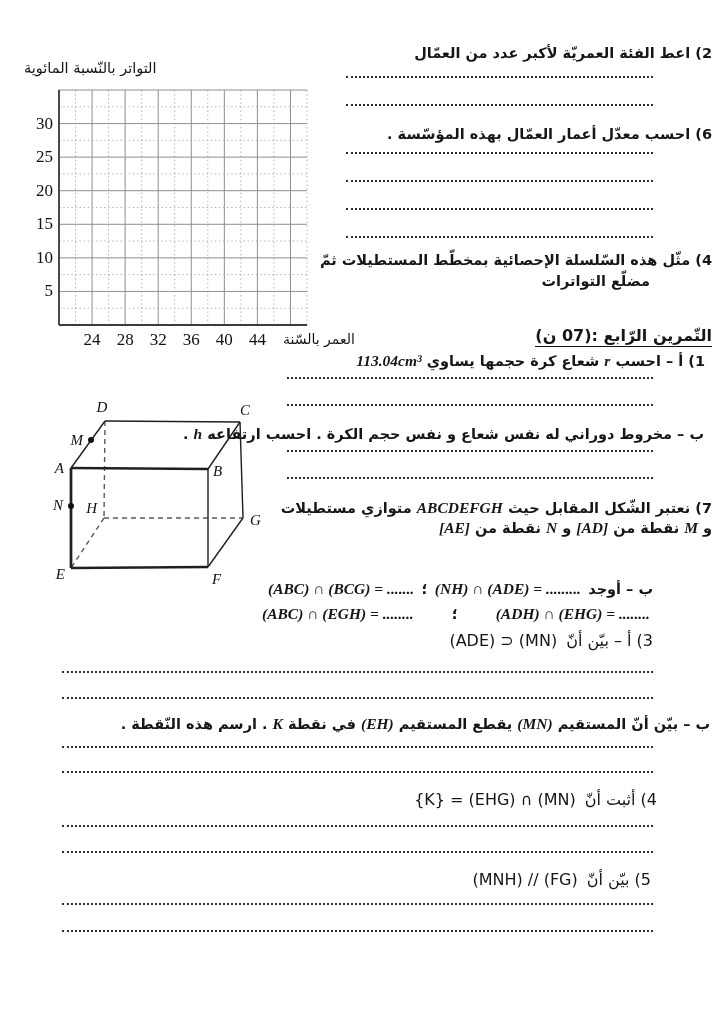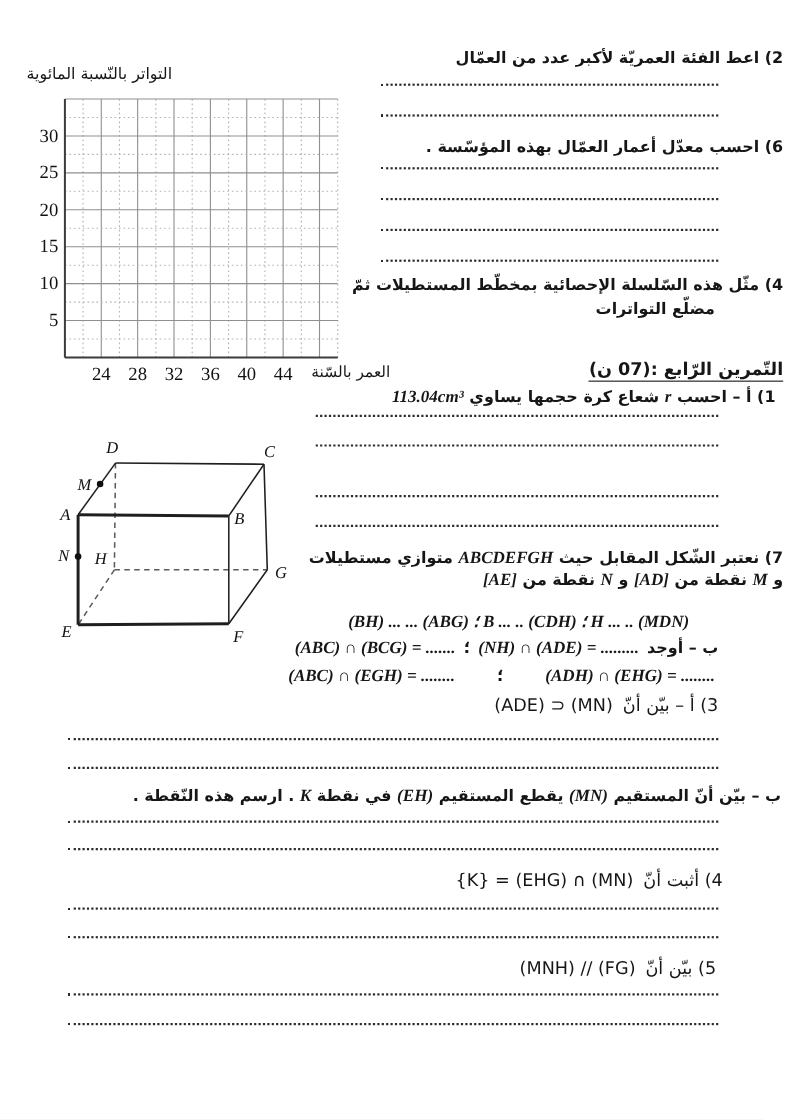--- a/index.html
+++ b/index.html
@@ -107,20 +107,21 @@
       <div class="xtick" style="left: 198.4px;">44</div>
     </div>
   <div class="ar-reg" style="left:283px;top:331px">العمر بالسّنة</div>
 
   <div class="ar" style="top:326px;right:8px">
     <span class="heading">التّمرين الرّابع :(07 ن)</span>
   </div>
   <div class="ar" style="top:351px;right:15px"><span>1) أ – احسب </span><span class="m">r</span><span> شعاع كرة حجمها يساوي </span><span class="m">113.04cm³</span></div>
   <div class="dots" style="left:287px;width:366px;top:377px"></div>
   <div class="dots" style="left:287px;width:366px;top:404px"></div>
+  <div class="ar" style="top:424px;right:16px"><span>ب – مخروط دوراني له نفس شعاع و نفس حجم الكرة . احسب ارتفاعه </span><span class="m">h</span><span> .</span></div>
   <div class="dots" style="left:287px;width:366px;top:450px"></div>
   <div class="dots" style="left:287px;width:366px;top:477px"></div>
 
   <div class="fig">
     <svg width="250" height="212" viewBox="0 0 250 212">
 
       <line class="hid" x1="60" y1="29" x2="59" y2="126"></line>
       <line class="hid" x1="59" y1="126" x2="198" y2="126"></line>
       <line class="hid" x1="59" y1="126" x2="26" y2="176"></line>
 
@@ -145,21 +146,20 @@
       <text x="18" y="118" text-anchor="end">N</text>
       <text x="52" y="121" text-anchor="end">H</text>
       <text x="205" y="133" text-anchor="start">G</text>
       <text x="20" y="187" text-anchor="end">E</text>
       <text x="167" y="192" text-anchor="start">F</text>
     </svg>
   </div>
 
   <div class="ar" style="top:498px;right:8px"><span>7) نعتبر الشّكل المقابل حيث </span><span class="m">ABCDEFGH</span><span> متوازي مستطيلات</span></div>
   <div class="ar" style="top:518px;right:8px"><span>و </span><span class="m">M</span><span> نقطة من </span><span class="m">[AD]</span><span> و </span><span class="m">N</span><span> نقطة من </span><span class="m">[AE]</span></div>
-  <div class="eq" style="left:290px;width:363px;top:556px;text-align:center">(BH) ... ... (ABG)      ؛      B ... .. (CDH)      ؛      H ... .. (MDN)</div>
 
   <div class="row" style="left:268px;width:385px;top:580px">
     <span class="lab">ب – أوجد</span>
     <span class="e">(NH) ∩ (ADE) = .........</span>
     <span class="sep">؛</span>
     <span class="e">(ABC) ∩ (BCG) = .......</span>
   </div>
   <div class="row" style="left:262px;width:388px;top:605px">
     <span class="e">(ADH) ∩ (EHG) = ........</span>
     <span class="sep">؛</span>

